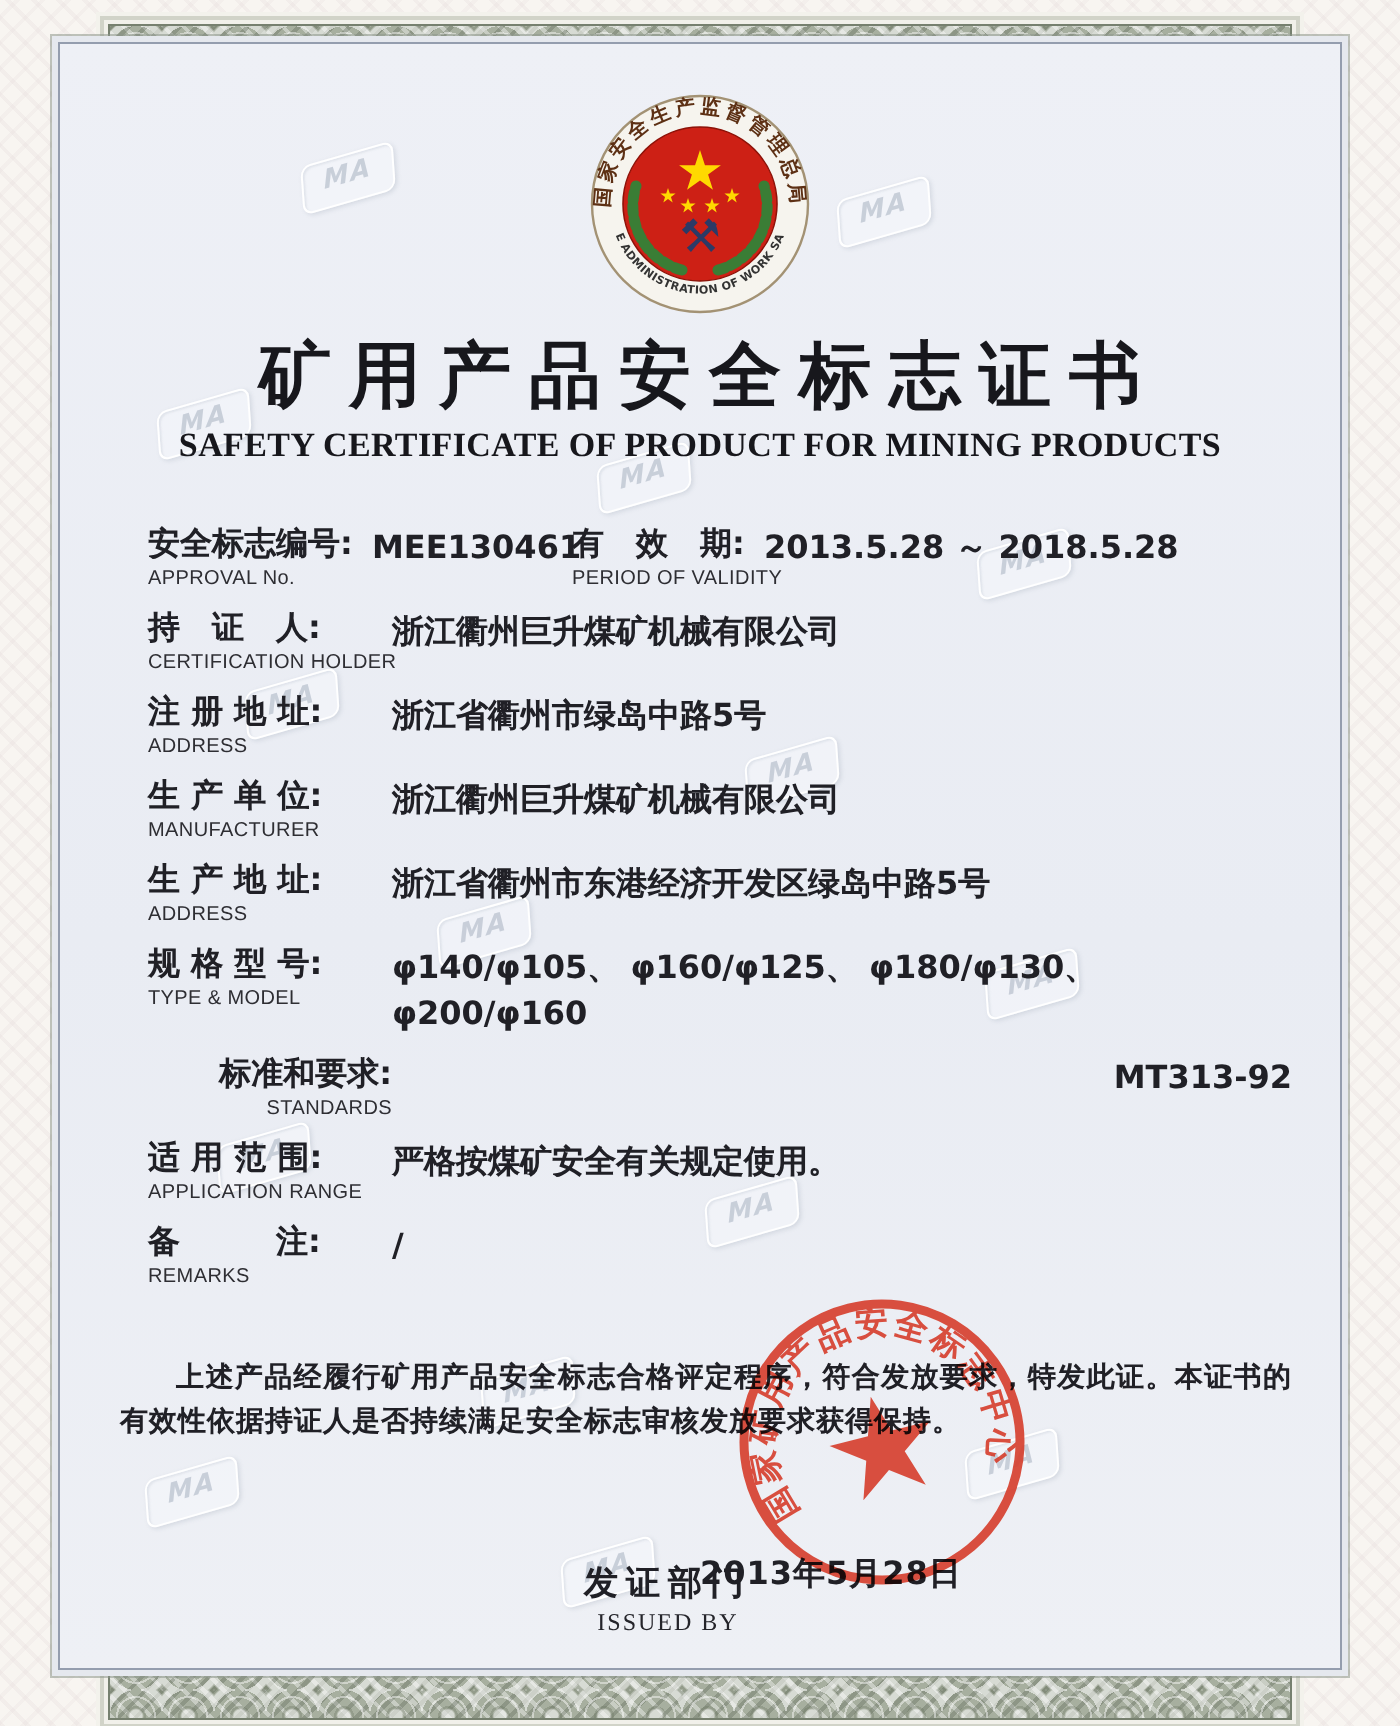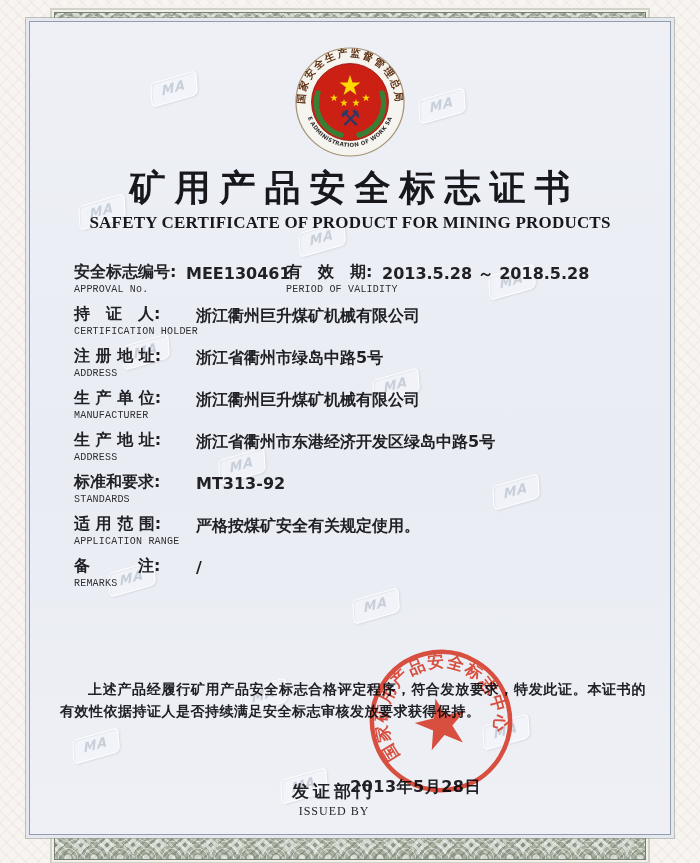--- a/index.html
+++ b/index.html
@@ -55,23 +55,23 @@
   }
   .fields{margin-top:28px;padding:0 24px 0 44px;}
   .row{display:flex;margin-bottom:9px;align-items:flex-start;}
   .field{display:flex;align-items:flex-start;}
   .f1{flex:none;width:212px;}
   .f2{flex:1;justify-content:flex-end;}
   .lbl{flex:none;width:122px;}
   .f1 .lbl{width:112px;}
   .f2 .lbl{width:96px;}
   .cn{font-size:16px;font-weight:600;white-space:nowrap;color:#202026;}
-  .en{font-family:Liberation Mono, monospace;font-size:10px;color:#2e2e33;margin-top:1px;letter-spacing:.2px;white-space:nowrap;}
+  .en{font-family:Liberation Sans, sans-serif;font-size:10px;color:#2e2e33;margin-top:1px;letter-spacing:.2px;white-space:nowrap;}
   .val{flex:1;font-size:16px;font-weight:600;color:#202026;white-space:pre-line;line-height:1.45;padding-top:0;}
-  .gap-top{}
+  .gap-top{text-align:right;}
   .statement{
     position:absolute;left:30px;right:24px;top:656px;
     font-size:14px;font-weight:600;line-height:1.6;letter-spacing:.5px;
     text-indent:2em;color:#202026;text-align:justify;
   }
   .issuer{position:absolute;left:0;width:100%;top:758px;text-align:center;transform:translateX(-16px);}
   .issuer .dept{font-size:17px;font-weight:700;letter-spacing:4px;color:#202026;}
   .issuer .dept-en{font-family:"Liberation Serif","DejaVu Serif",serif;font-size:12px;font-weight:normal;color:#25252b;letter-spacing:1px;margin-top:1px;}
   .issue-date{position:absolute;left:320px;top:755px;font-size:16px;font-weight:700;color:#202026;z-index:3;letter-spacing:.5px;}
   .seal{position:absolute;left:335px;top:623px;width:152px;height:152px;z-index:4;opacity:.92;mix-blend-mode:multiply;}
@@ -175,20 +175,28 @@
 
       <div class="row">
         <div class="lbl">
           <div class="cn">生 产 地 址:</div>
           <div class="en">ADDRESS</div>
         </div>
         <div class="val">浙江省衢州市东港经济开发区绿岛中路5号</div>
       </div>
 
 
+      <div class="row">
+        <div class="lbl">
+          <div class="cn">规 格 型 号:</div>
+          <div class="en">TYPE &amp; MODEL</div>
+        </div>
+        <div class="val">φ140/φ105、 φ160/φ125、 φ180/φ130、
+φ200/φ160</div>
+      </div>
 
       <div class="row gap-top">
         <div class="lbl">
           <div class="cn">标准和要求:</div>
           <div class="en">STANDARDS</div>
         </div>
         <div class="val">MT313-92</div>
       </div>
 
       <div class="row">

